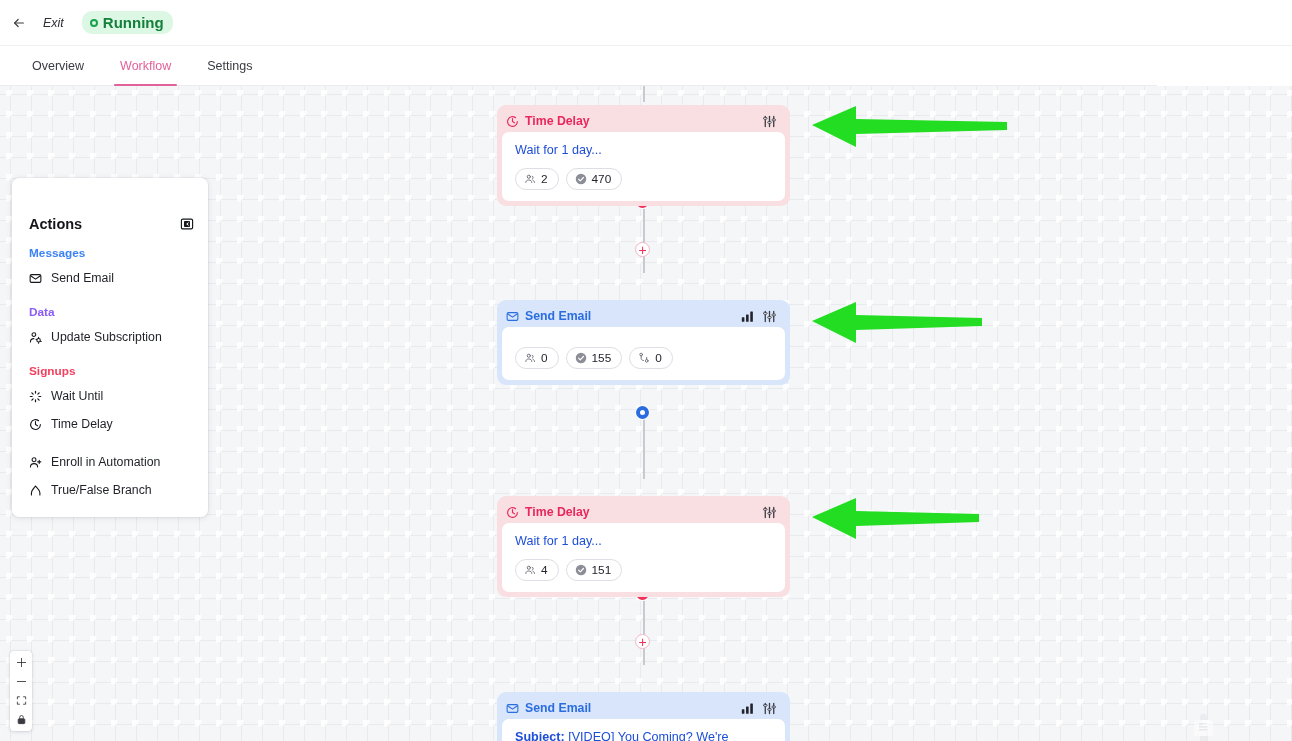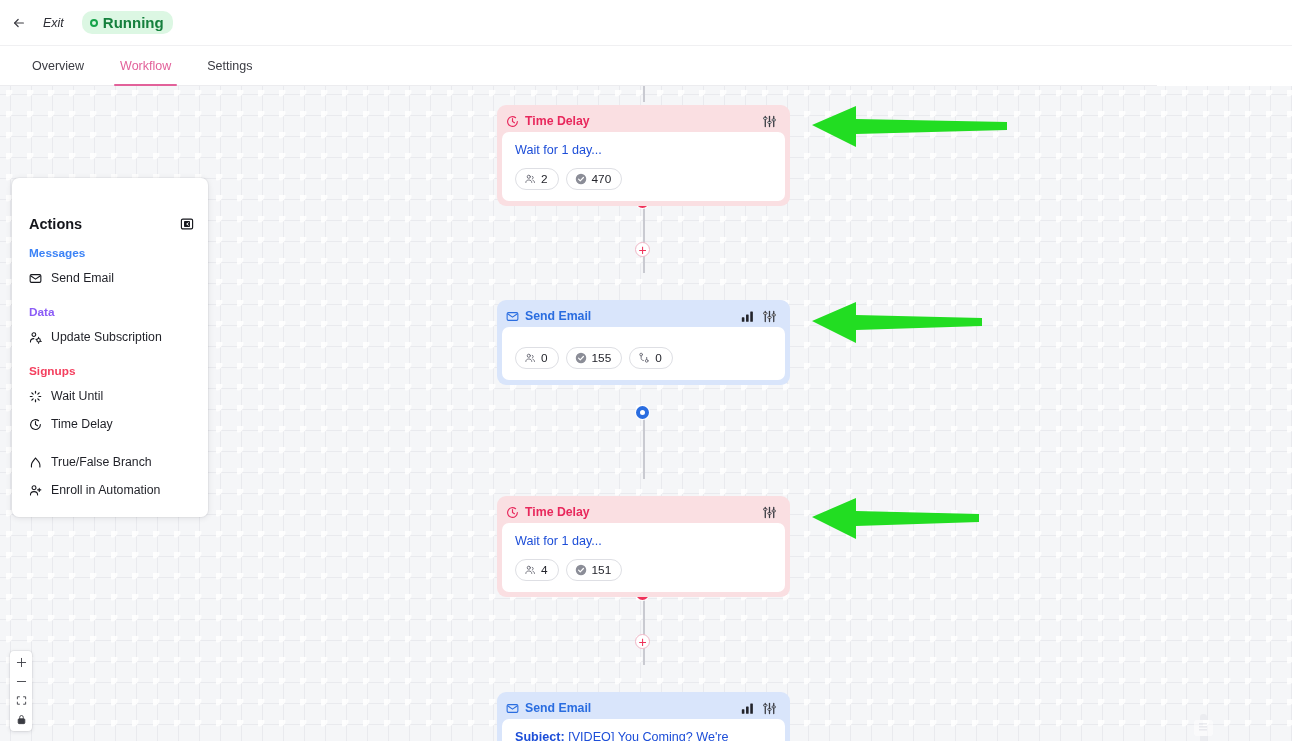--- a/index.html
+++ b/index.html
@@ -485,29 +485,29 @@
         <svg width="13" height="13" viewBox="0 0 16 16" fill="none" stroke="currentColor" stroke-width="1.35" stroke-linecap="round">
           <path d="M14 8a6 6 0 1 1-2.2-4.6"></path>
             <path d="M8 4.4V8l2.4 1.6"></path>
         </svg>
         <span>Time Delay</span>
       </div>
     </div>
 
     <div class="group">
       <div class="action-item">
-        <svg width="13" height="13" viewBox="0 0 16 16" fill="none" stroke="currentColor" stroke-width="1.35" stroke-linecap="round">
-          <path d="M3 13.6V11c0-3 2.2-5 5-8.4C11.2 6 13.4 8 13.4 11v2.6"></path>
-        </svg>
-        <span>True/False Branch</span>
-      </div>
-      <div class="action-item">
         <svg width="13" height="13" viewBox="0 0 16 16" fill="none" stroke="currentColor" stroke-width="1.3" stroke-linecap="round">
           <circle cx="6.2" cy="4.6" r="2.4"></circle>
             <path d="M1.8 13.6c0-2.5 2-4.2 4.4-4.2s4.4 1.7 4.4 4.2"></path>
           <path d="M12.6 5.2v4M14.6 7.2h-4"></path>
         </svg>
         <span>Enroll in Automation</span>
       </div>
+      <div class="action-item">
+        <svg width="13" height="13" viewBox="0 0 16 16" fill="none" stroke="currentColor" stroke-width="1.35" stroke-linecap="round">
+          <path d="M3 13.6V11c0-3 2.2-5 5-8.4C11.2 6 13.4 8 13.4 11v2.6"></path>
+        </svg>
+        <span>True/False Branch</span>
+      </div>
     </div>
   </div>
 
 </div>
 
 </body></html>

